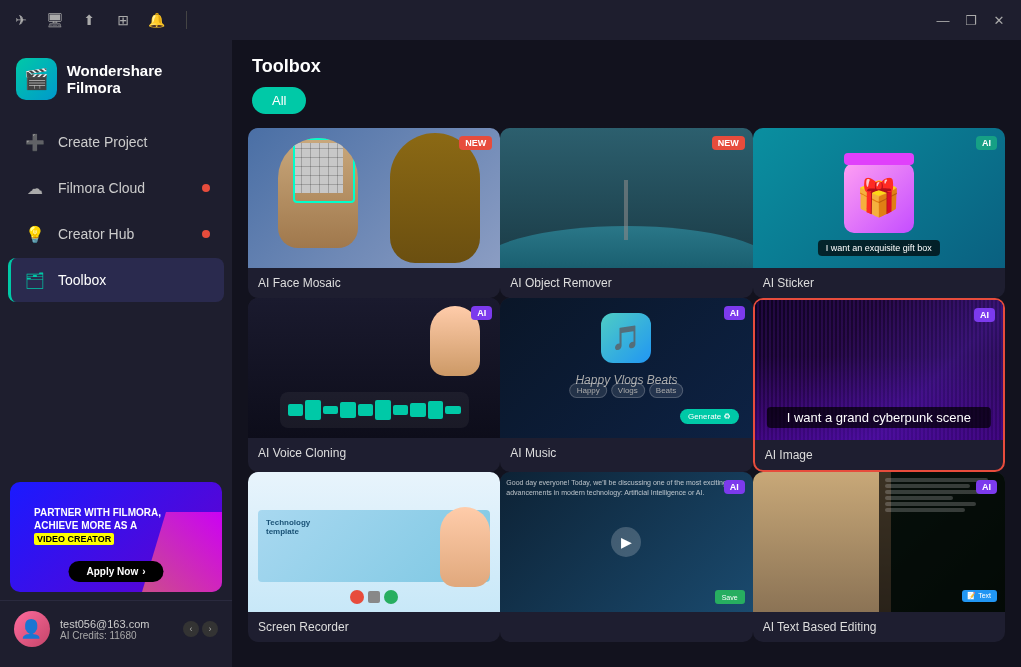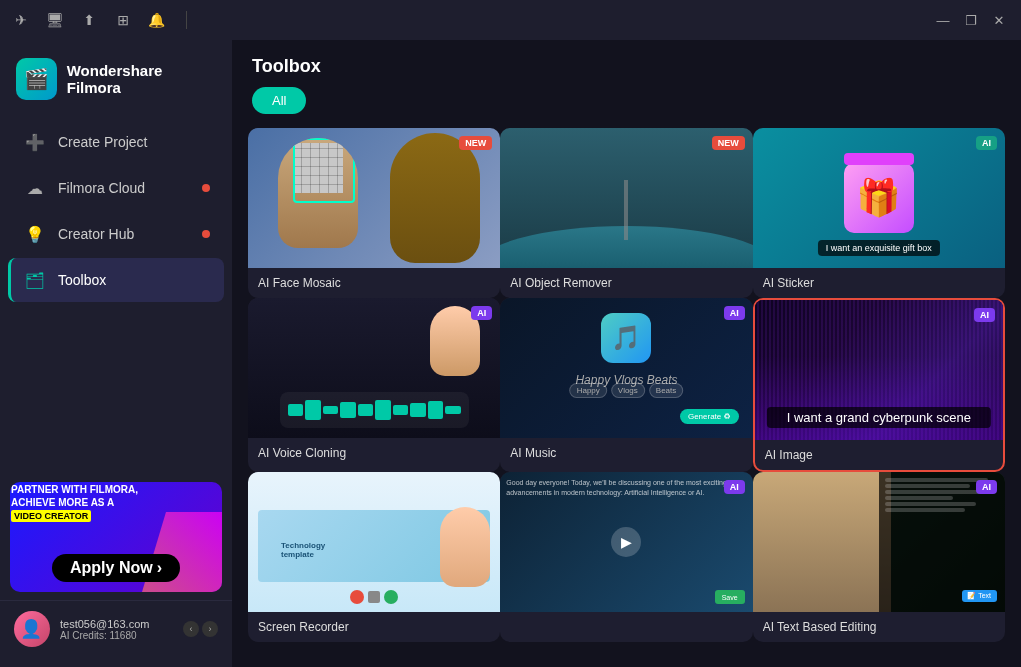--- a/index.html
+++ b/index.html
@@ -153,21 +153,21 @@
     .sidebar-banner {
       margin: 8px 10px;
       border-radius: 10px;
       overflow: hidden;
       height: 110px;
       background: linear-gradient(135deg, #1a1aff, #6600cc);
       position: relative;
       cursor: pointer;
     }
     .banner-content {
-      padding: 1px;
+      padding: 24px;
       position: relative;
       z-index: 2;
     }
     .banner-title {
       font-size: 10px;
       font-weight: 700;
       color: #fff;
       text-transform: uppercase;
       line-height: 1.3;
     }
@@ -181,21 +181,21 @@
     }
     .banner-btn {
       position: absolute;
       bottom: 10px;
       left: 50%;
       transform: translateX(-50%);
       background: #000;
       color: #fff;
       border-radius: 20px;
       padding: 5px 18px;
-      font-size: 16px;
+      font-size: 10px;
       font-weight: 600;
       white-space: nowrap;
       display: flex;
       align-items: center;
       gap: 4px;
     }
     .banner-people {
       position: absolute;
       right: 0;
       bottom: 0;
@@ -595,22 +595,22 @@
     }
     .screen-template {
       position: absolute;
       top: 8px;
       left: 10px;
       right: 10px;
       bottom: 30px;
       background: linear-gradient(135deg, #a8d8f0, #7ec8e3);
       border-radius: 4px;
       display: flex;
-      align-items: flex-end;
-      padding: 23px;
+      align-items: flex-start;
+      padding: 8px;
       margin-top: 30px;
     }
     .screen-text-block {
       color: #1a5276;
       font-size: 8px;
       font-weight: 700;
     }
     .screen-person {
       position: absolute;
       right: 10px;

